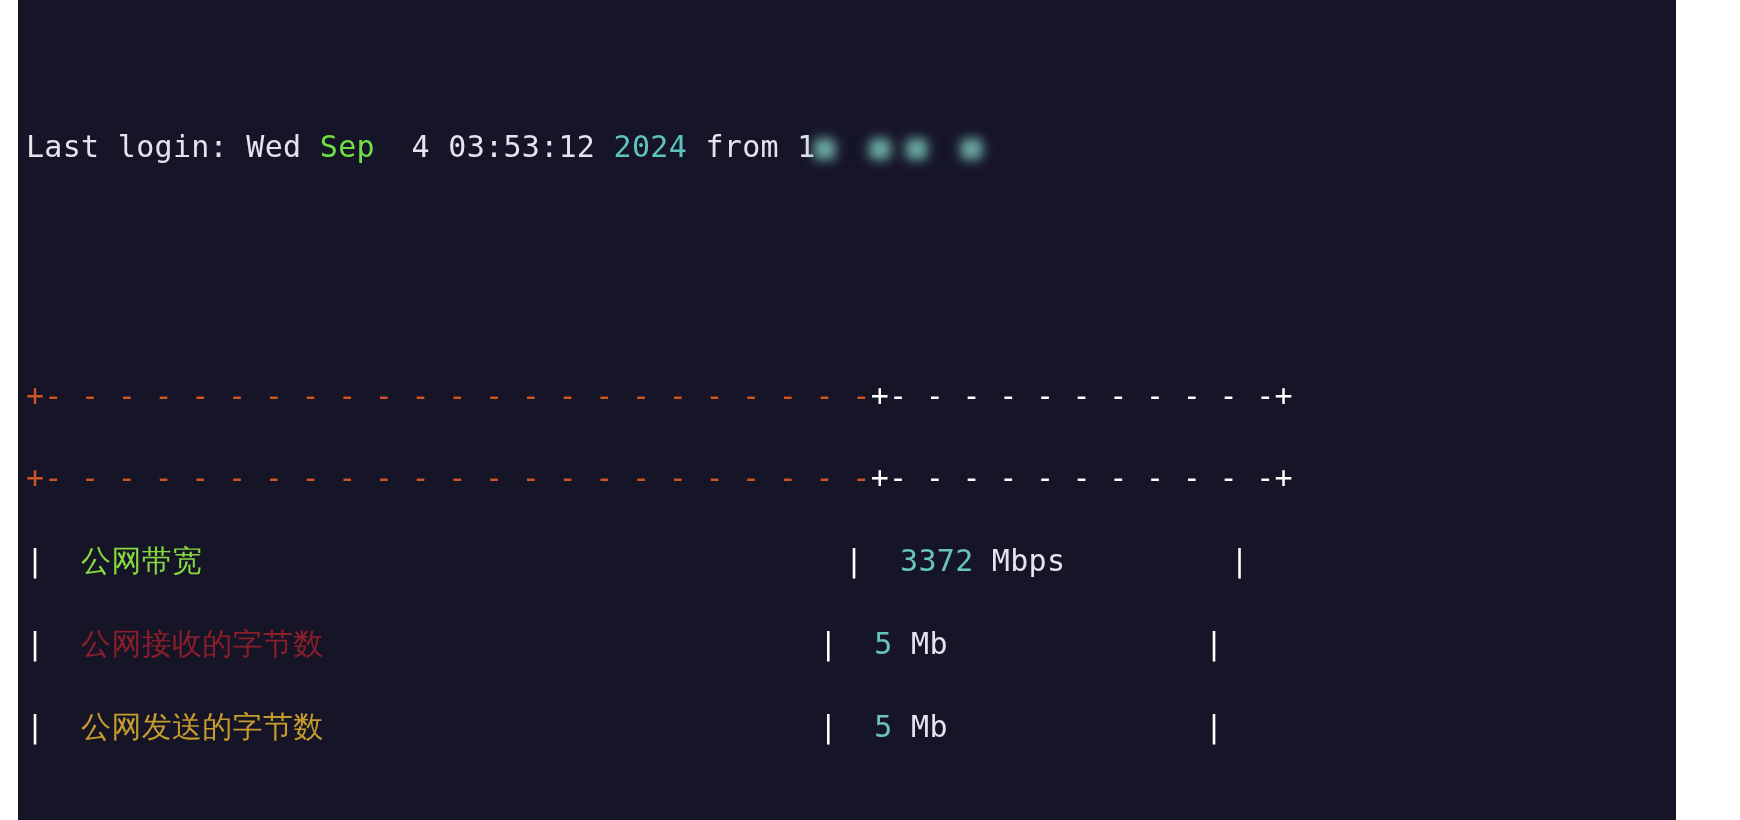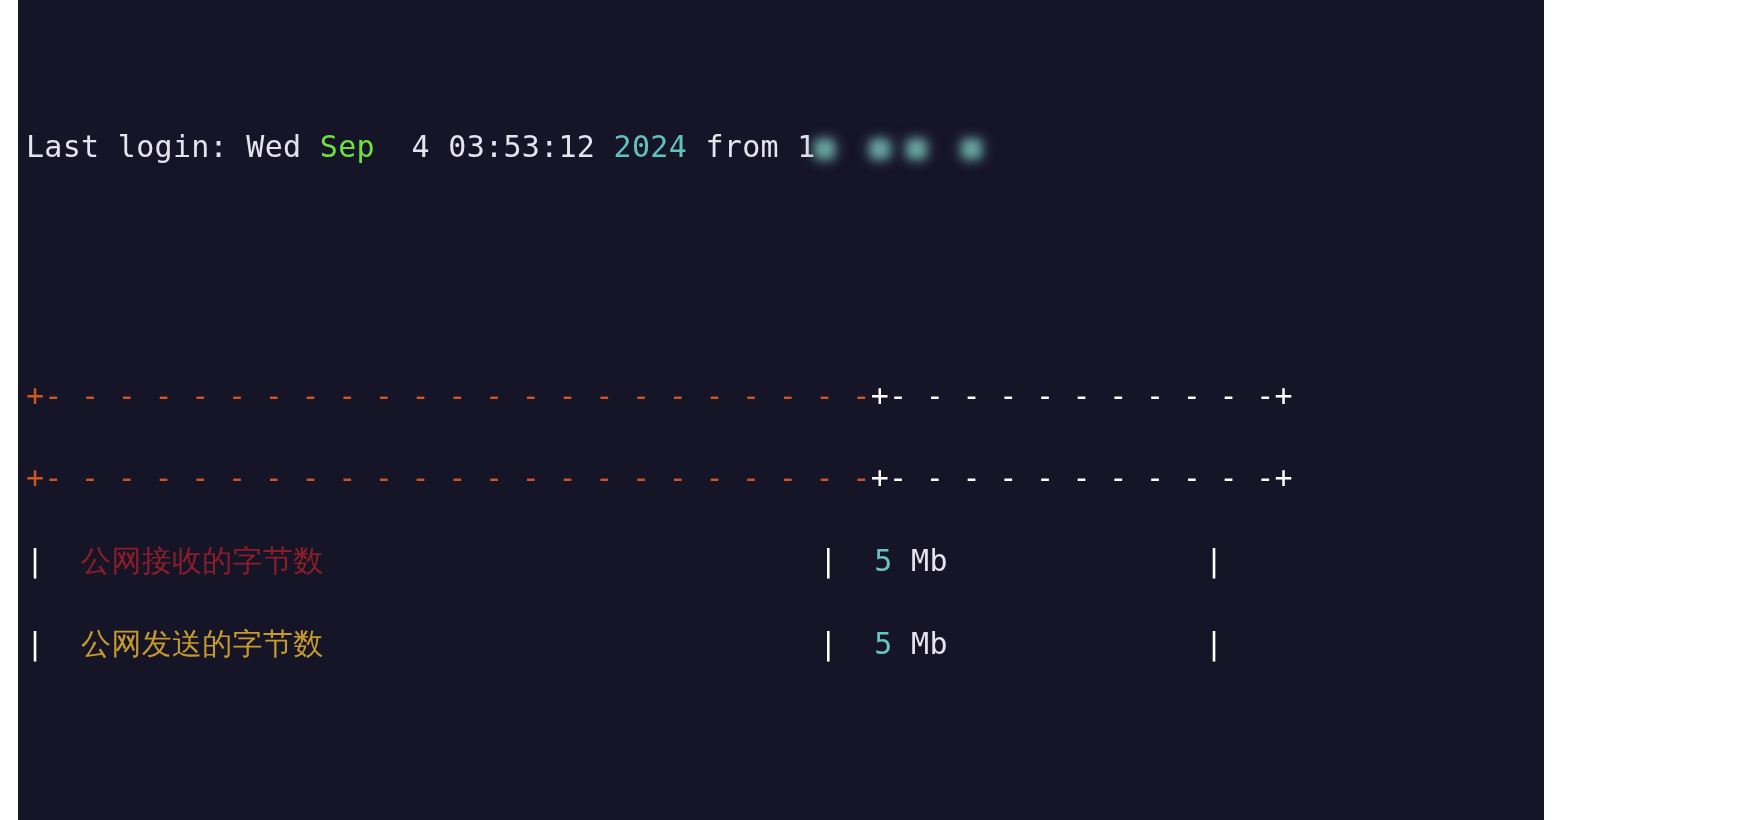--- a/index.html
+++ b/index.html
@@ -14,21 +14,21 @@
     --purple:#6b62cc;
     --mauve:#a67b84;
     --olive:#8e8d46;
     --orange:#d05522;
     --white:#ffffff;
     --cursor:#e3c24b;
     --blur:#6aa7a2;
   }
   html,body{margin:0;padding:0;background:#ffffff;}
   .wrap{
-    width:1544px;
+    width:1676px;
     height:820px;
     position:relative;
     overflow:hidden;
   }
   .leftedge{
     position:absolute;
     left:0;top:0;width:18px;height:100%;
     background:#ffffff;
   }
   .term{
@@ -64,20 +64,21 @@
 
 <div class="wrap">
   <div class="leftedge"></div>
   <div class="term">
 
     <span class="row"><span class="c-fg">Last login: Wed </span><span class="c-green">Sep</span><span class="c-fg">  4 03:53:12 </span><span class="c-cyan2">2024</span><span class="c-fg"> from </span><span class="c-fg">1</span><span class="blur">■  ■ ■  ■</span></span>
 <span class="row"> </span>
 <span class="row"> </span>
 <span class="row"><span class="c-orange">+- - - - - - - - - - - - - - - - - - - - - - -</span><span class="c-white">+- - - - - - - - - - -+</span></span>
 <span class="row"><span class="c-orange">+- - - - - - - - - - - - - - - - - - - - - - -</span><span class="c-white">+- - - - - - - - - - -+</span></span>
+<span class="row"><span class="c-white">|  </span><span class="c-green2">公网带宽</span><span class="c-white">                                   |  </span><span class="c-cyan">3372</span><span class="c-fg"> Mbps</span><span class="c-white">         |</span></span>
 <span class="row"><span class="c-white">|  </span><span class="c-darkred">公网接收的字节数</span><span class="c-white">                           |  </span><span class="c-cyan">5</span><span class="c-fg"> Mb</span><span class="c-white">              |</span></span>
 <span class="row"><span class="c-white">|  </span><span class="c-gold">公网发送的字节数</span><span class="c-white">                           |  </span><span class="c-cyan">5</span><span class="c-fg"> Mb</span><span class="c-white">              |</span></span>
 
 
 
 
 
 
 
   </div>

